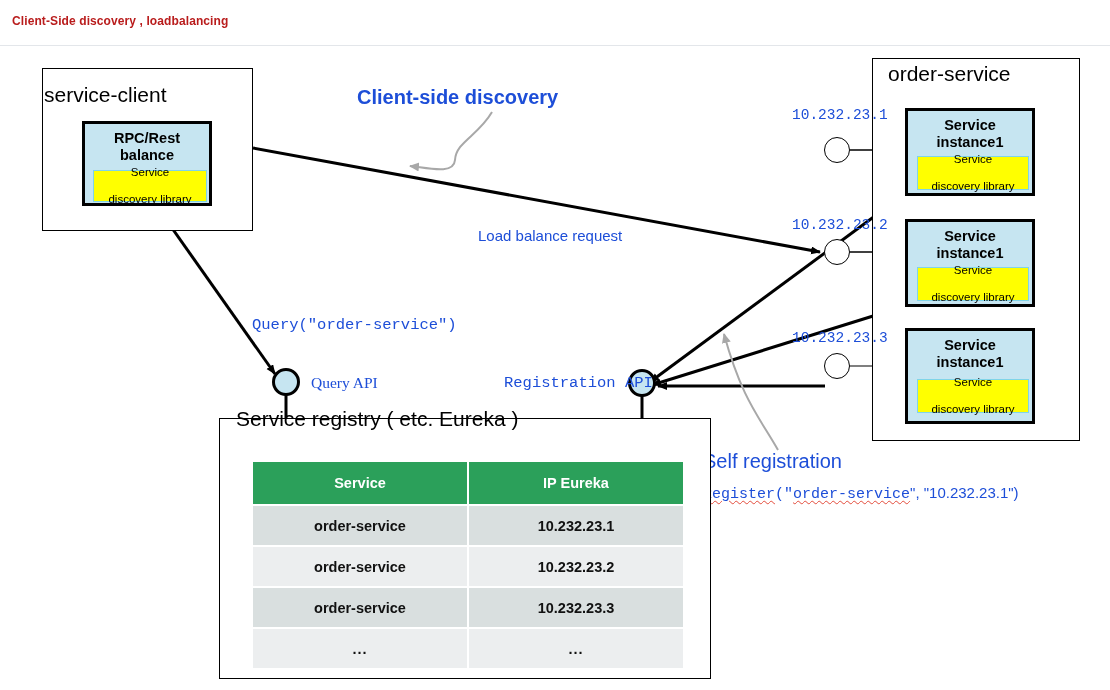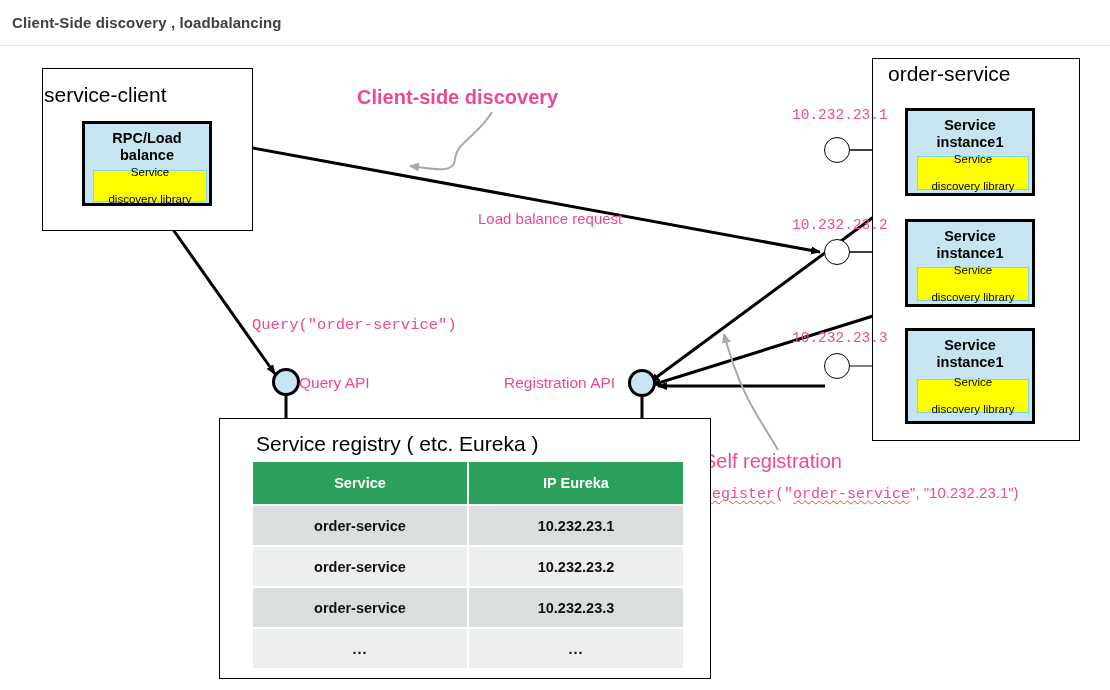--- a/index.html
+++ b/index.html
@@ -3,21 +3,21 @@
 <meta charset="utf-8">
 <style>
   html,body{margin:0;padding:0;}
   body{
     width:1110px;height:690px;background:#ffffff;
     font-family:"Liberation Sans",sans-serif;
     position:relative;overflow:hidden;
   }
   .page-title{
     position:absolute;left:12px;top:14px;
-    font-size:15px;font-weight:bold;color:#404040;
+    font-size:12px;font-weight:bold;color:#b91c1c;
     letter-spacing:.1px;
   }
   .header-divider{
     position:absolute;left:0;top:45px;width:1110px;height:1px;
     background:#e3e6ea;
   }
   #canvas{position:absolute;left:0;top:0;width:1110px;height:690px;}
 
   
   .outer-box{
@@ -39,21 +39,21 @@
   .yellow-box{
     position:absolute;background:#ffff00;border:1.5px solid #7fd4e8;
     box-sizing:border-box;display:flex;align-items:center;
     justify-content:center;text-align:center;
   }
   .yellow-box span{
     font-size:11.5px;color:#000;line-height:13.5px;display:block;
   }
 
   
-  .lbl{position:absolute;white-space:nowrap;color:#ec4899;}
+  .lbl{position:absolute;white-space:nowrap;color:#1d4ed8;}
   .heading-bold{font-size:20px;font-weight:bold;}
   .ip-label{font-family:"Liberation Mono",monospace;font-size:14.5px;}
   .api-label{font-size:15.5px;}
   .plain-15{font-size:15px;}
   .query-code{font-family:"Liberation Mono",monospace;font-size:15.5px;}
   .self-reg{font-size:20px;}
   .reg-code{font-size:15px;white-space:nowrap;}
   .reg-code .mono{font-family:"Liberation Mono",monospace;font-size:15px;}
   .squig{
     text-decoration:underline;
@@ -126,21 +126,21 @@
   <path d="M492,112 C478,136 456,142 455,160 C454,175 428,168 410,166" stroke="#a8a8a8" stroke-width="2" fill="none" marker-end="url(#ah-gray)"></path>
 
   <path d="M778,450 C760,418 742,400 724,334" stroke="#a8a8a8" stroke-width="2" fill="none" marker-end="url(#ah-gray)"></path>
 </svg>
 
 <div class="outer-box" style="left:42px;top:68px;width:211px;height:163px;"></div>
 <div class="outer-title" style="left:44px;top:83px;">service-client</div>
 
 <div class="blue-box" style="left:82px;top:121px;width:130px;height:85px;">
   <div class="blue-box-title">
-    <span>RPC/Load</span><br>
+    <span>RPC/Rest</span><br>
     <span>balance</span>
   </div>
   <div class="yellow-box" style="left:8px;top:46px;width:114px;height:32px;">
     <span>
       <span>Service</span><br>
       <span>discovery library</span>
     </span>
   </div>
 </div>
 
@@ -187,38 +187,38 @@
   <div class="yellow-box" style="left:9px;top:48px;width:112px;height:34px;">
     <span>
       <span>Service</span><br>
       <span>discovery library</span>
     </span>
   </div>
 </div>
 
 <div class="lbl heading-bold" style="left:357px;top:86px;">Client-side discovery</div>
 
-<div class="lbl plain-15" style="left:478px;top:210px;">Load balance request</div>
+<div class="lbl plain-15" style="left:478px;top:227px;">Load balance request</div>
 
 <div class="lbl query-code" style="left:252px;top:316px;">Query("order-service")</div>
 
 <div class="api-circle" style="left:272px;top:368px;"></div>
-<div class="lbl api-label" style="left:299px;top:374px;">Query API</div>
+<div class="lbl api-label" style="left:311px;top:374px;font-family:Liberation Serif, serif;">Query API</div>
 
 <div class="api-circle" style="left:628px;top:369px;"></div>
-<div class="lbl api-label" style="left:504px;top:374px;">Registration API</div>
+<div class="lbl api-label" style="left:504px;top:374px;font-family:Liberation Mono, monospace;">Registration API</div>
 
 <div class="lbl self-reg" style="left:703px;top:450px;">Self registration</div>
 
 <div class="lbl reg-code" style="left:703px;top:484px;">
   <span class="mono squig">Register</span><span class="mono">("</span><span class="mono squig">order-service</span><span>", </span><span>"10.232.23.1")</span>
 </div>
 
 <div class="outer-box" style="left:219px;top:418px;width:492px;height:261px;"></div>
-<div class="outer-title" style="left:236px;top:432px;margin-left:20px;">Service registry ( etc. Eureka )</div>
+<div class="outer-title" style="left:236px;top:407px;">Service registry ( etc. Eureka )</div>
 
 <table class="registry-table" style="left:251px;top:460px;width:428px;">
   <colgroup>
       <col style="width:214px">
       <col style="width:214px">
     </colgroup>
   <thead>
     <tr>
       <th>Service</th>
       <th>IP Eureka</th>

